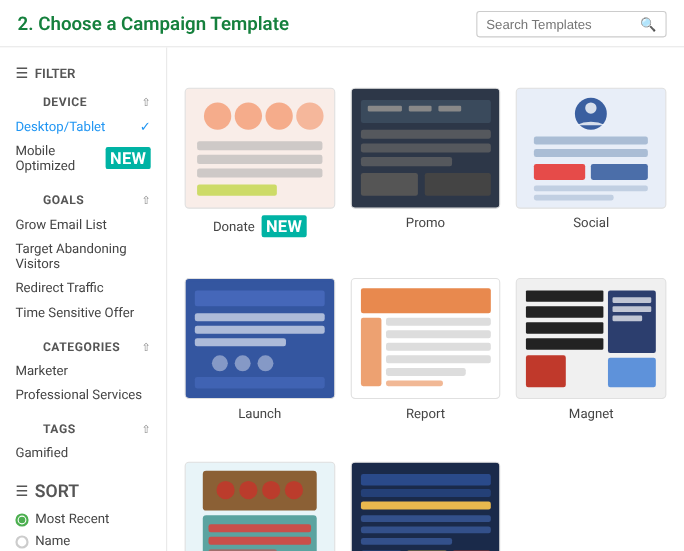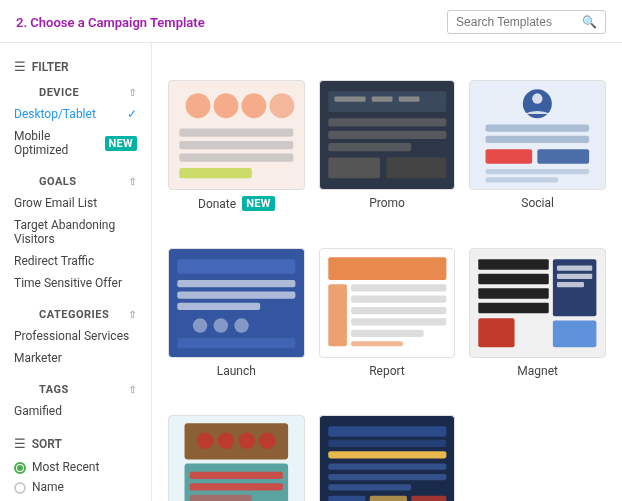--- a/index.html
+++ b/index.html
@@ -18,31 +18,31 @@
       height: 501px;
     }
     .header {
       display: flex;
       align-items: center;
       justify-content: space-between;
       padding: 10px 16px 8px 16px;
       border-bottom: 1px solid #e8e8e8;
     }
     .header-title {
-      font-size: 13px;
+      font-size: 17px;
       font-weight: 600;
-      color: #a21caf;
+      color: #15803d;
     }
     .search-box {
       display: flex;
       align-items: center;
       border: 1px solid #ccc;
       border-radius: 3px;
       padding: 4px 8px;
-      gap: 6px;
+      gap: 20px;
       background: #fff;
     }
     .search-box input {
       border: none;
       outline: none;
       font-size: 12px;
       color: #666;
       width: 120px;
       background: transparent;
     }
@@ -94,33 +94,33 @@
       cursor: pointer;
       display: flex;
       align-items: center;
       justify-content: space-between;
     }
     .sidebar-item.active { color: #2196F3; }
     .sidebar-item .check { color: #2196F3; font-size: 12px; }
     .badge-new {
       background: #00b3a4;
       color: #fff;
-      font-size: 11px;
+      font-size: 15px;
       font-weight: 700;
       border-radius: 2px;
       padding: 1px 4px;
       letter-spacing: 0.3px;
     }
     .sort-header {
       display: flex;
       align-items: center;
       gap: 6px;
       padding: 4px 14px 6px 14px;
     }
-    .sort-label { font-size: 12px; font-weight: 600; color: #555; }
+    .sort-label { font-size: 16px; font-weight: 600; color: #555; }
     .radio-item {
       display: flex;
       align-items: flex-end;
       gap: 6px;
       padding: 3px 14px;
       font-size: 12px;
       color: #444;
       cursor: pointer;
     }
     .radio-circle {
@@ -247,24 +247,24 @@
           <span>Time Sensitive Offer</span>
         </div>
       </div>
 
       <div class="sidebar-section">
         <div class="sidebar-section-header">
           <span class="sidebar-section-title">Categories</span>
           <span class="chevron">⇧</span>
         </div>
         <div class="sidebar-item">
+          <span>Marketer</span>
+        </div>
+        <div class="sidebar-item">
           <span>Professional Services</span>
-        </div>
-        <div class="sidebar-item">
-          <span>Marketer</span>
         </div>
       </div>
 
       <div class="sidebar-section">
         <div class="sidebar-section-header">
           <span class="sidebar-section-title">Tags</span>
           <span class="chevron">⇧</span>
         </div>
         <div class="sidebar-item">
           <span>Gamified</span>

